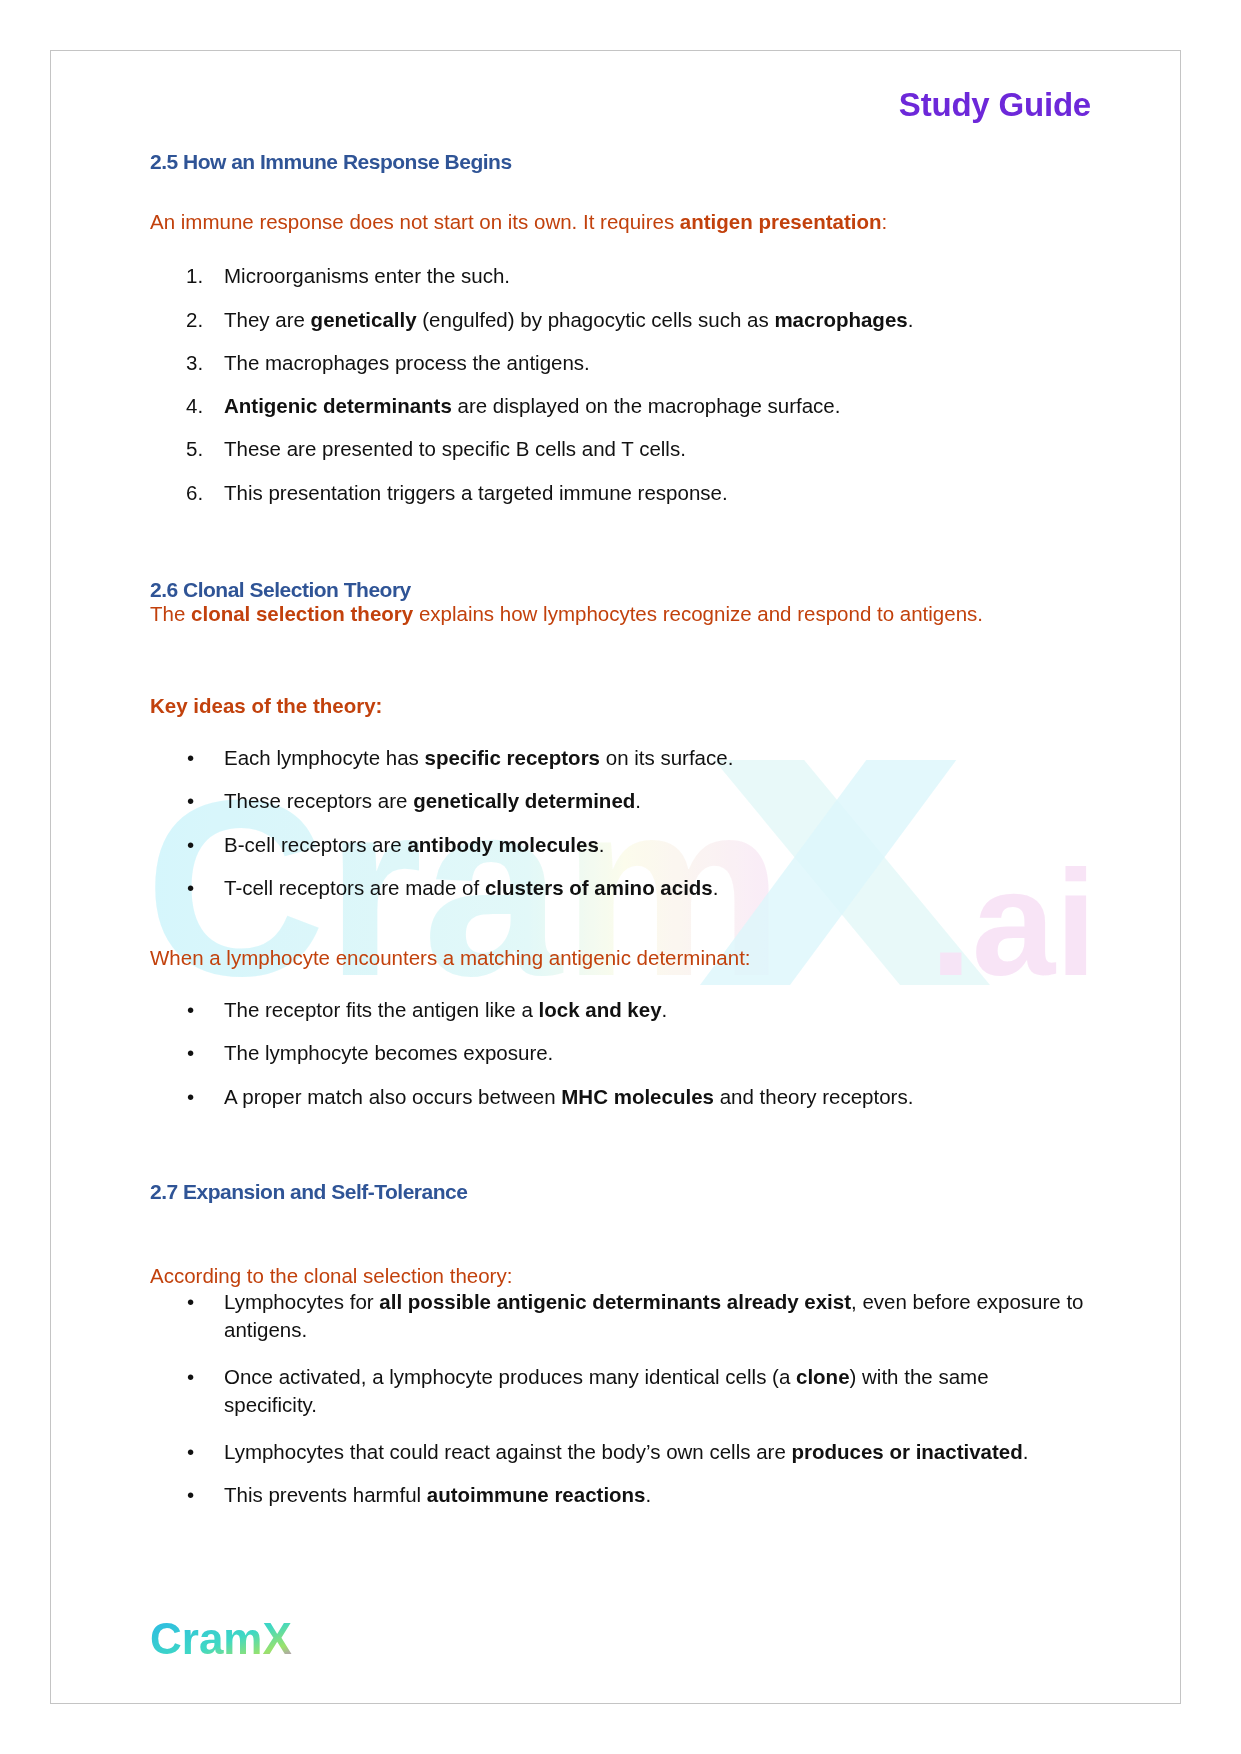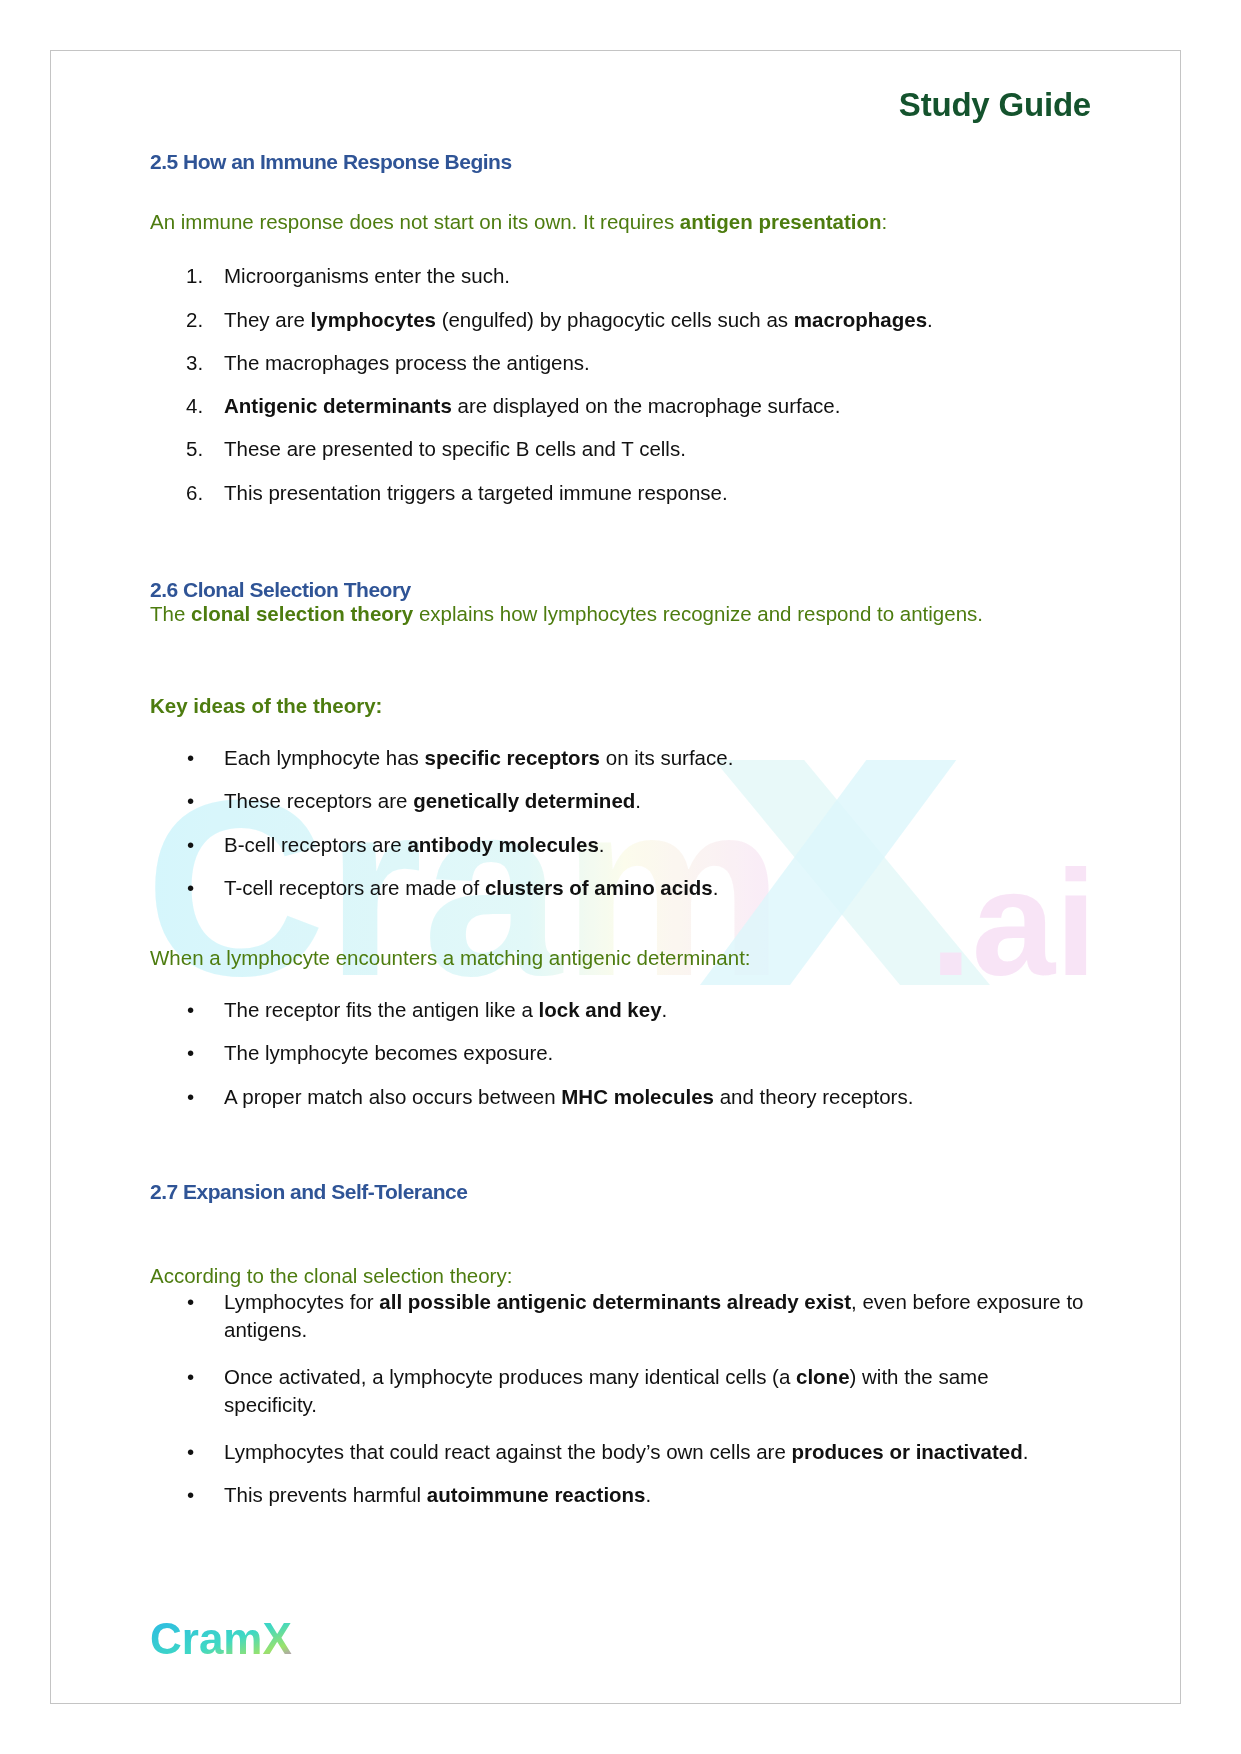--- a/index.html
+++ b/index.html
@@ -1,24 +1,24 @@
 <!DOCTYPE html>
 <html><head>
 <meta charset="utf-8">
 <style>
   html, body { margin: 0; padding: 0; background: #ffffff; }
   body { width: 1241px; height: 1754px; position: relative; overflow: hidden;
          font-family: "Liberation Sans", sans-serif; color: #111; }
   .page-border { position: absolute; left: 50px; top: 50px; width: 1131px; height: 1654px;
                  border: 1.5px solid #c4c4c4; box-sizing: border-box; }
   .doc-title { position: absolute; right: 150px; top: 86px; font-size: 33px; font-weight: bold;
-               color: #14532d; letter-spacing: -0.2px; }
+               color: #6d28d9; letter-spacing: -0.2px; }
   .h2 { position: absolute; left: 150px; font-size: 21px; font-weight: bold; color: #2f5496;
         font-family: "Liberation Sans", sans-serif; letter-spacing: -0.5px; }
-  .para { position: absolute; left: 150px; font-size: 20.5px; color: #4d7c0f; line-height: 28px; white-space: nowrap; }
+  .para { position: absolute; left: 150px; font-size: 20.5px; color: #c2410c; line-height: 28px; white-space: nowrap; }
   .item { position: absolute; left: 186px; font-size: 20.5px; color: #111; line-height: 28px; }
   .item .marker { position: absolute; left: 0; top: 0; width: 30px; }
   .item .text { position: absolute; left: 38px; top: 0; width: 860px; }
   b { font-weight: bold; }
   .watermark { position: absolute; left: 150px; top: 760px; width: 940px; height: 230px; pointer-events: none; }
   .footer-logo { position: absolute; left: 150px; top: 1612px; }
 </style>
 </head>
 <body>
 
@@ -45,21 +45,21 @@
 <div class="para" style="top:208px;">
   <span>An immune response does not start on its own. It requires </span><b>antigen presentation</b><span>:</span>
 </div>
 <div id="steps">
     <div class="item" style="top: 262px;">
       <span class="marker">1.</span>
       <span class="text"><span>Microorganisms enter the such.</span></span>
     </div>
     <div class="item" style="top: 306px;">
       <span class="marker">2.</span>
-      <span class="text"><span>They are </span><b>lymphocytes</b><span> (engulfed) by phagocytic cells such as </span><b>macrophages</b><span>.</span></span>
+      <span class="text"><span>They are </span><b>genetically</b><span> (engulfed) by phagocytic cells such as </span><b>macrophages</b><span>.</span></span>
     </div>
     <div class="item" style="top: 349px;">
       <span class="marker">3.</span>
       <span class="text"><span>The macrophages process the antigens.</span></span>
     </div>
     <div class="item" style="top: 392px;">
       <span class="marker">4.</span>
       <span class="text"><b>Antigenic determinants</b><span> are displayed on the macrophage surface.</span></span>
     </div>
     <div class="item" style="top: 435px;">

